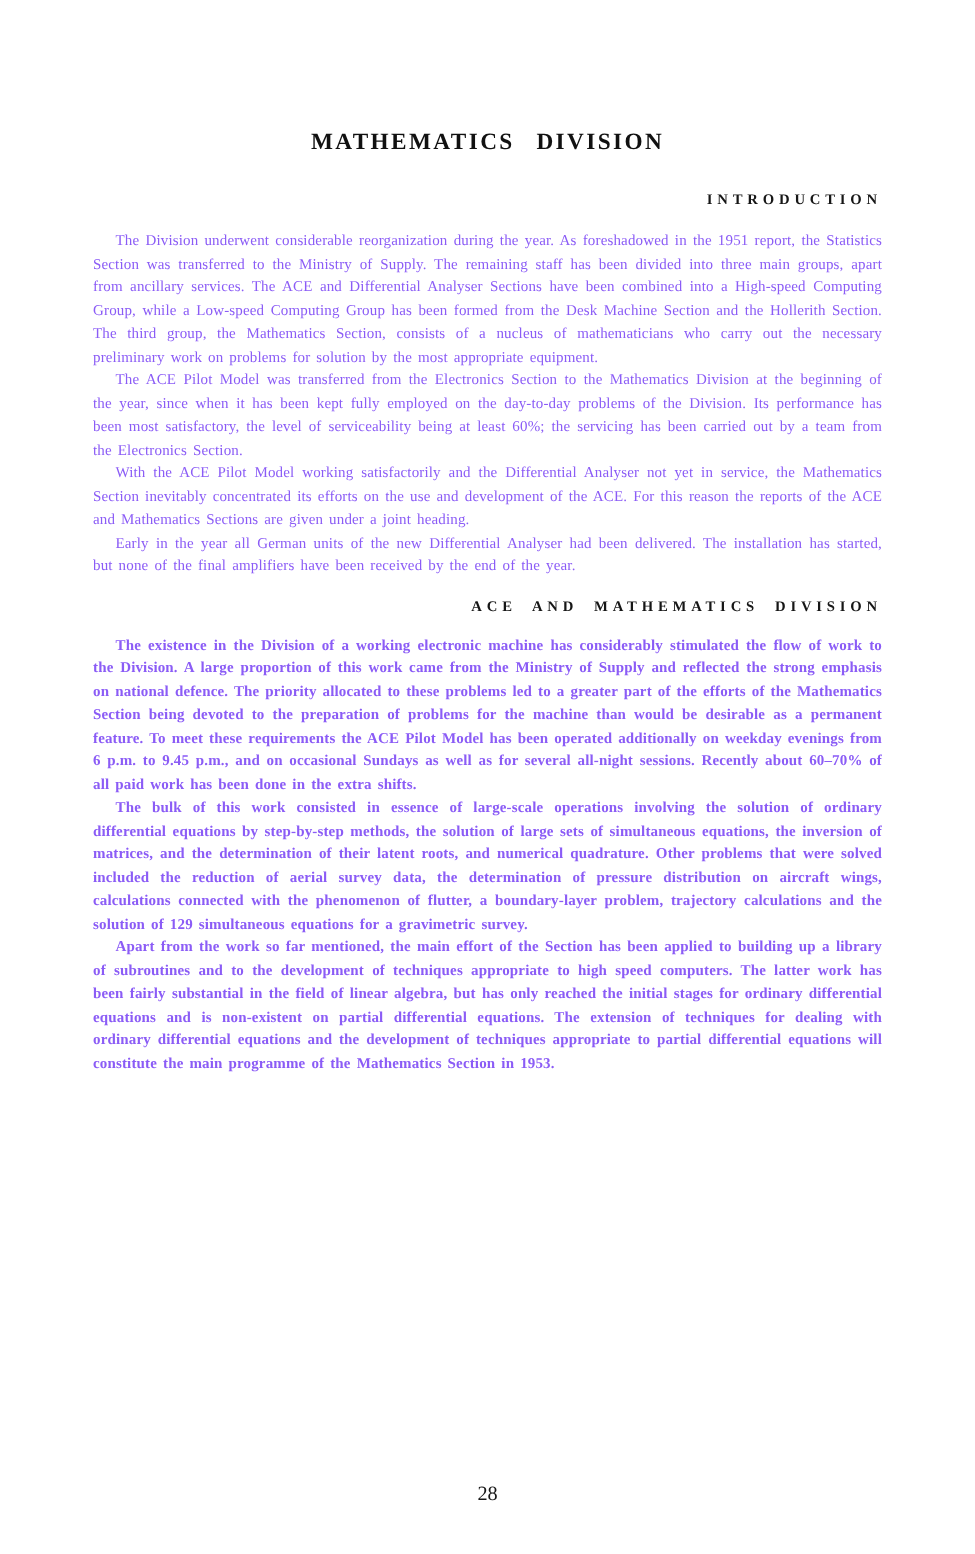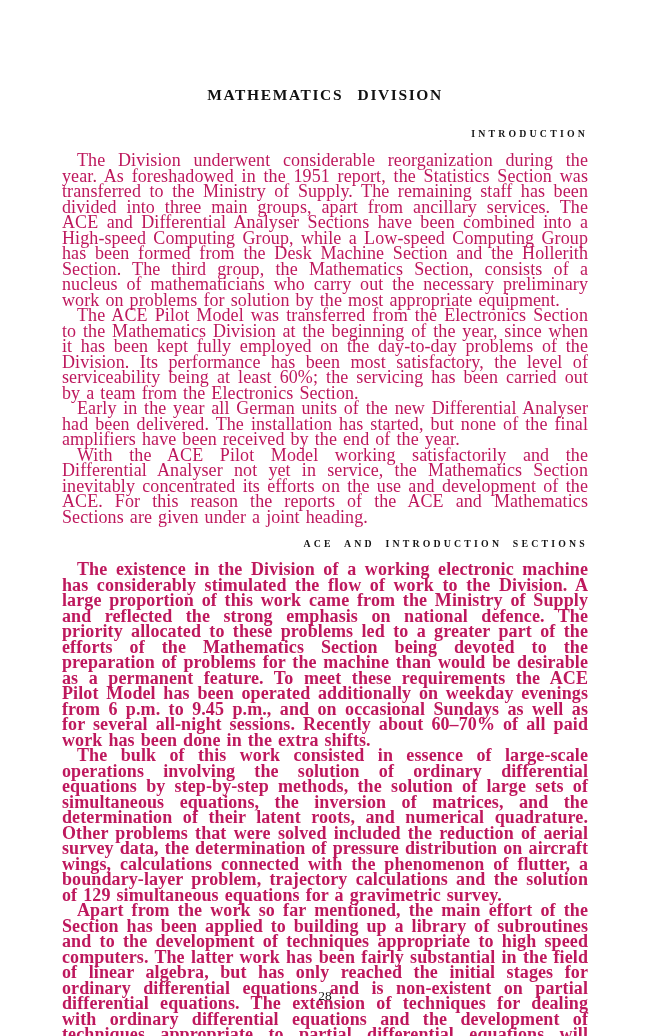--- a/index.html
+++ b/index.html
@@ -50,27 +50,27 @@
   }
   .body-text {
     margin-top: 14px;
   }
   .body-text.flush {
     margin-top: 0;
     font-weight: bold;
   }
   p.para {
     margin: 0;
-    font-size: 18px;
+    font-size: 10px;
     line-height: 15.5px;
     text-align: justify;
     text-indent: 15px;
     letter-spacing: 0.1px;
     word-spacing: 1.4px;
-    color: #be185d;
+    color: #8b5cf6;
   }
   .page-number {
     position: absolute;
     top: 988px;
     left: 0;
     width: 650px;
     text-align: center;
     font-size: 13.5px;
     color: #161616;
   }
@@ -80,25 +80,25 @@
 
 <div class="page">
 
   <h1 class="doc-title">MATHEMATICS DIVISION</h1>
 
   <h2 class="section-heading">INTRODUCTION</h2>
 
   <div class="body-text">
     <p class="para">The Division underwent considerable reorganization during the year.  As foreshadowed in the 1951 report, the Statistics Section was transferred to the Ministry of Supply.  The remaining staff has been divided into three main groups, apart from ancillary services.  The ACE and Differential Analyser Sections have been combined into a High-speed Computing Group, while a Low-speed Computing Group has been formed from the Desk Machine Section and the Hollerith Section.  The third group, the Mathematics Section, consists of a nucleus of mathematicians who carry out the necessary preliminary work on problems for solution by the most appropriate equipment.</p>
     <p class="para">The ACE Pilot Model was transferred from the Electronics Section to the Mathematics Division at the beginning of the year, since when it has been kept fully employed on the day-to-day problems of the Division.  Its performance has been most satisfactory, the level of serviceability being at least 60%; the servicing has been carried out by a team from the Electronics Section.</p>
+    <p class="para">With the ACE Pilot Model working satisfactorily and the Differential Analyser not yet in service, the Mathematics Section inevitably concentrated its efforts on the use and development of the ACE.  For this reason the reports of the ACE and Mathematics Sections are given under a joint heading.</p>
     <p class="para">Early in the year all German units of the new Differential Analyser had been delivered.  The installation has started, but none of the final amplifiers have been received by the end of the year.</p>
-    <p class="para">With the ACE Pilot Model working satisfactorily and the Differential Analyser not yet in service, the Mathematics Section inevitably concentrated its efforts on the use and development of the ACE.  For this reason the reports of the ACE and Mathematics Sections are given under a joint heading.</p>
   </div>
 
-  <h2 class="section-heading second">ACE AND INTRODUCTION SECTIONS</h2>
+  <h2 class="section-heading second">ACE AND MATHEMATICS DIVISION</h2>
 
   <div class="body-text flush">
     <p class="para">The existence in the Division of a working electronic machine has considerably stimulated the flow of work to the Division.  A large proportion of this work came from the Ministry of Supply and reflected the strong emphasis on national defence.  The priority allocated to these problems led to a greater part of the efforts of the Mathematics Section being devoted to the preparation of problems for the machine than would be desirable as a permanent feature.  To meet these requirements the ACE Pilot Model has been operated additionally on weekday evenings from 6 p.m. to 9.45 p.m., and on occasional Sundays as well as for several all-night sessions.  Recently about 60–70% of all paid work has been done in the extra shifts.</p>
     <p class="para">The bulk of this work consisted in essence of large-scale operations involving the solution of ordinary differential equations by step-by-step methods, the solution of large sets of simultaneous equations, the inversion of matrices, and the determination of their latent roots, and numerical quadrature.  Other problems that were solved included the reduction of aerial survey data, the determination of pressure distribution on aircraft wings, calculations connected with the phenomenon of flutter, a boundary-layer problem, trajectory calculations and the solution of 129 simultaneous equations for a gravimetric survey.</p>
     <p class="para">Apart from the work so far mentioned, the main effort of the Section has been applied to building up a library of subroutines and to the development of techniques appropriate to high speed computers.  The latter work has been fairly substantial in the field of linear algebra, but has only reached the initial stages for ordinary differential equations and is non-existent on partial differential equations.  The extension of techniques for dealing with ordinary differential equations and the development of techniques appropriate to partial differential equations will constitute the main programme of the Mathematics Section in 1953.</p>
   </div>
 
   <div class="page-number">28</div>
 
 </div>

